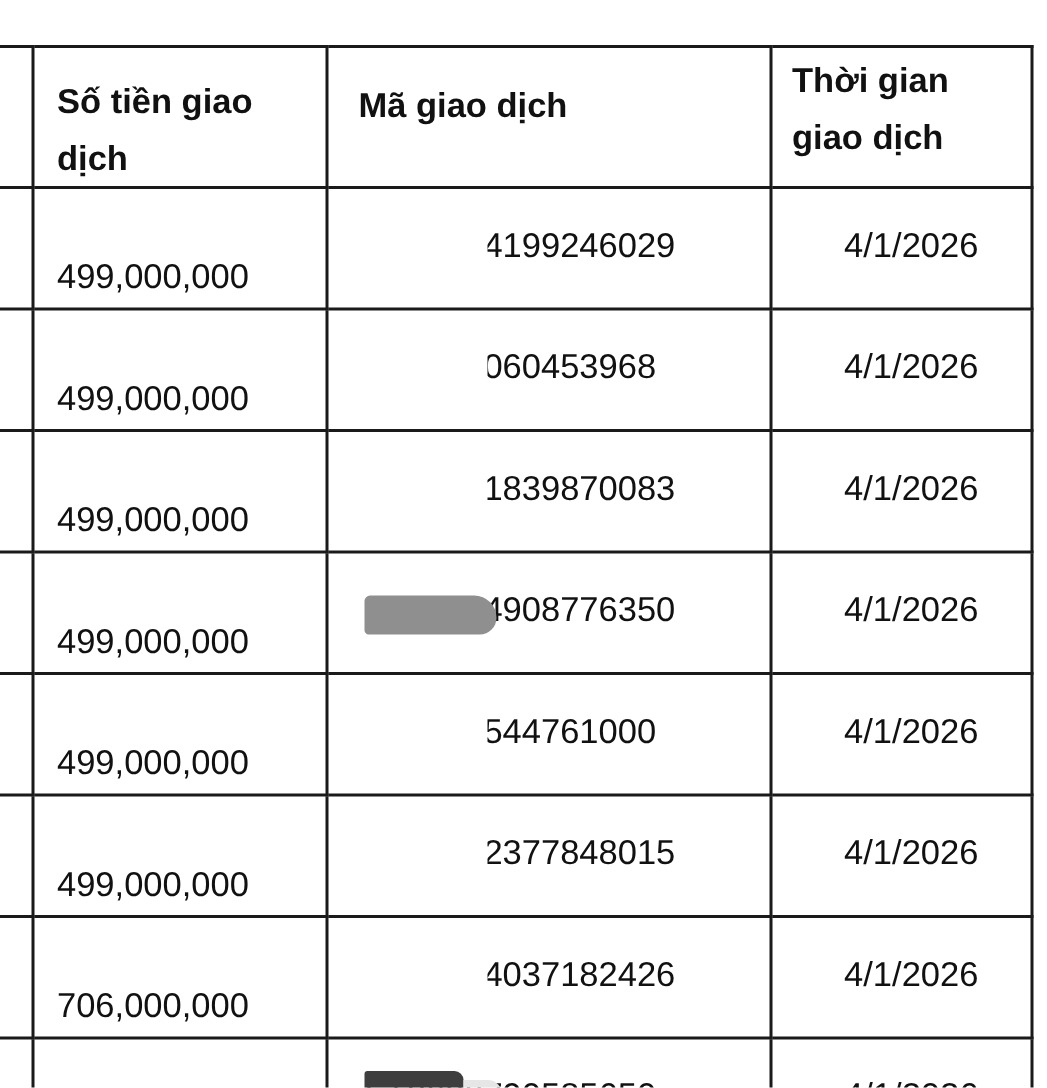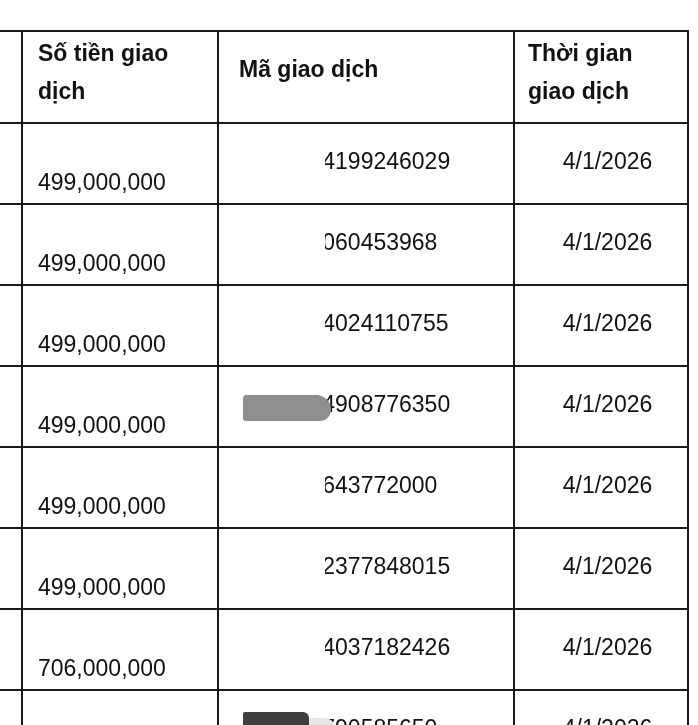--- a/index.html
+++ b/index.html
@@ -37,21 +37,21 @@
     height: 74px;
   }
   td {
     height: 73px;
   }
   .col-hidden { width: 181px; }
   .col-amount { width: 196px; }
   .col-code { width: 296px; }
   .col-time { width: 174px; }
 
-  th.amount-h { padding: 2px 0 0 15px; }
+  th.amount-h { padding: 16px 0 0 15px; }
   th.code-h { padding: 0 0 16px 20px; vertical-align: middle; }
   th.time-h { padding: 2px 16px 0 13px; }
 
   td.amount {
     vertical-align: bottom;
     padding: 0 16px 2px 15px;
     margin-top: 18px;
   }
   td.code {
     vertical-align: middle;
@@ -146,21 +146,21 @@
       </span>
     </td>
     <td class="time">4/1/2026</td>
   </tr>
 
   <tr>
     <td></td>
     <td class="amount">499,000,000</td>
     <td class="code">
       <span class="code-wrap">
-        <span class="code-prefix-fragment">FT2600</span><span class="code-visible">4024110755</span>
+        <span class="code-prefix-fragment">FT2600</span><span class="code-visible">1839870083</span>
         <span class="redact"></span>
       </span>
     </td>
     <td class="time">4/1/2026</td>
   </tr>
 
   <tr>
     <td></td>
     <td class="amount">499,000,000</td>
     <td class="code">
@@ -170,21 +170,21 @@
       </span>
     </td>
     <td class="time">4/1/2026</td>
   </tr>
 
   <tr>
     <td></td>
     <td class="amount">499,000,000</td>
     <td class="code">
       <span class="code-wrap">
-        <span class="code-prefix-fragment">FT2600</span><span class="code-visible">643772000</span>
+        <span class="code-prefix-fragment">FT2600</span><span class="code-visible">544761000</span>
         <span class="redact"></span>
       </span>
     </td>
     <td class="time">4/1/2026</td>
   </tr>
 
   <tr>
     <td></td>
     <td class="amount">499,000,000</td>
     <td class="code">

